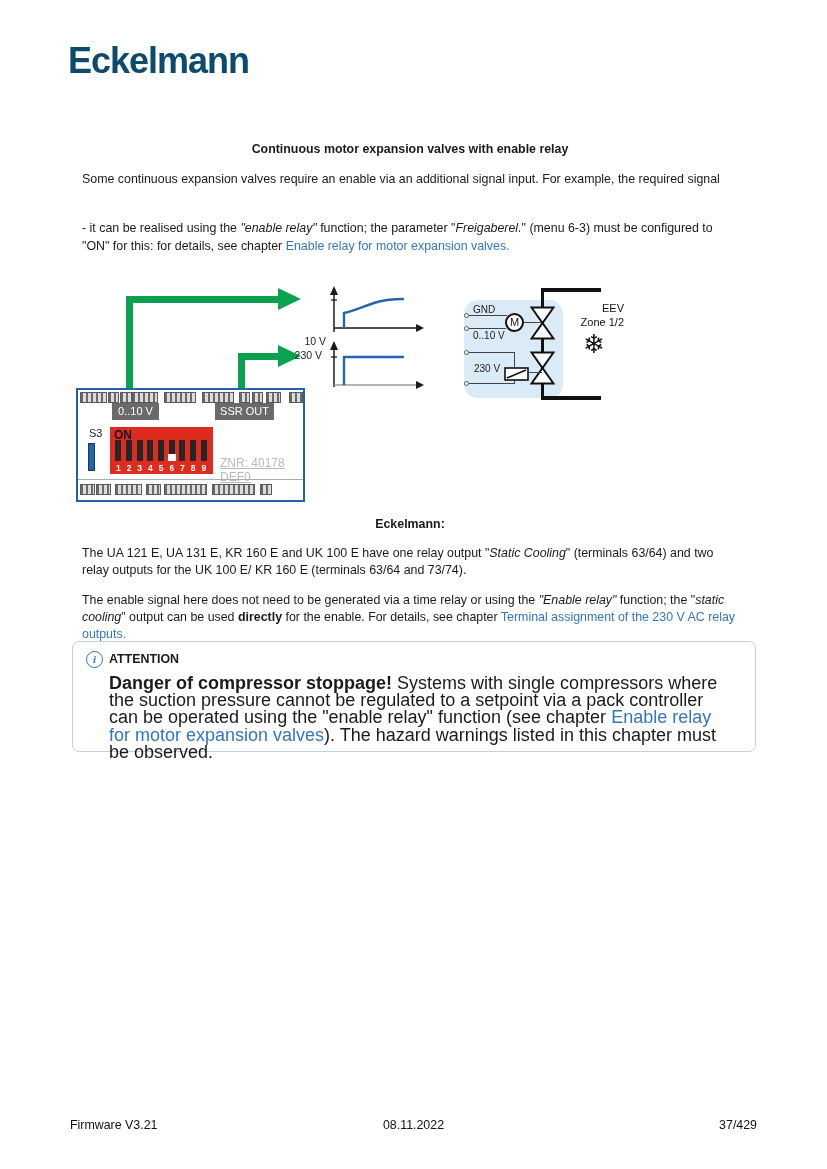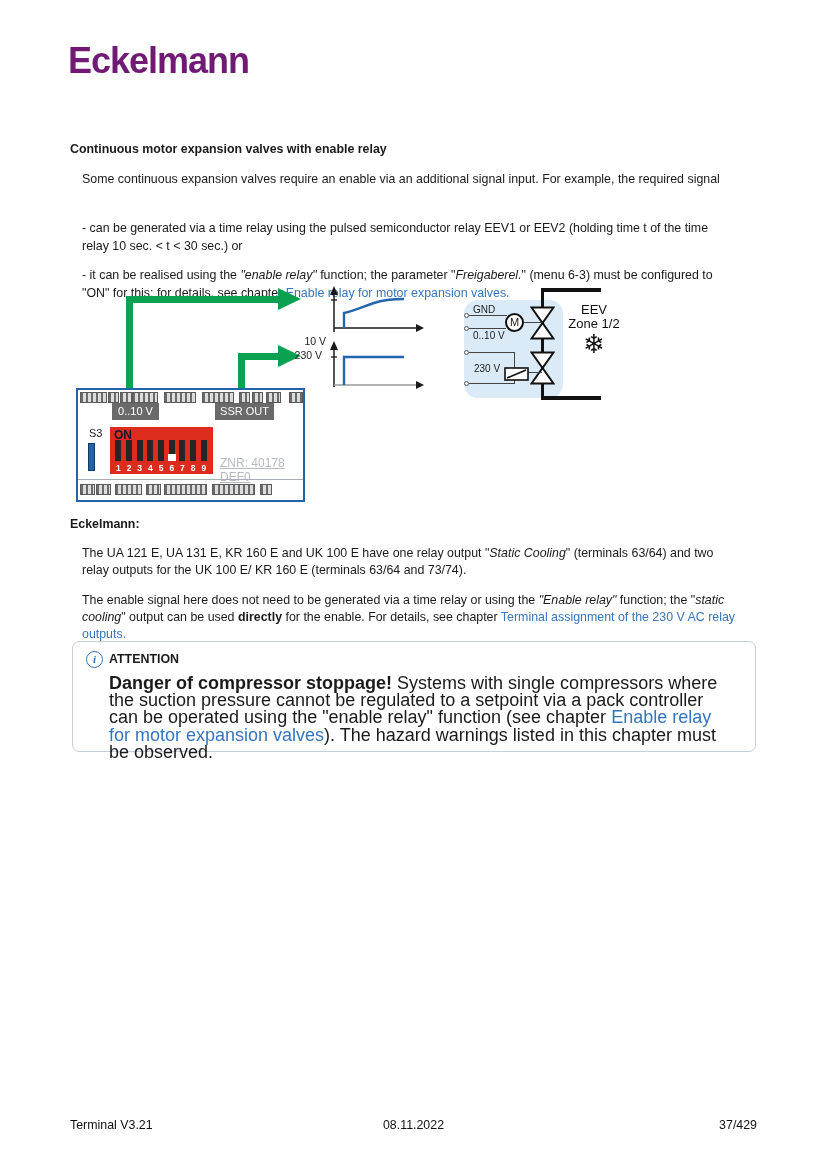--- a/index.html
+++ b/index.html
@@ -1,23 +1,23 @@
 <!DOCTYPE html>
 <html><head>
 <meta charset="utf-8">
 <style>
   html,body{margin:0;padding:0;background:#fff;}
   .page{position:relative;width:827px;height:1169px;background:#fff;overflow:hidden;
         font-family:"Liberation Sans",sans-serif;color:#1a1a1a;}
   .logo{position:absolute;left:68px;top:40px;font-size:36px;font-weight:bold;
-        color:#701a75;letter-spacing:-1px;}
+        color:#0c4a6e;letter-spacing:-1px;}
   .txtcol{position:absolute;left:70px;width:680px;font-size:12.4px;line-height:17.5px;}
   .main-text{top:141px;}
   .exception-text{top:516px;line-height:17.2px;}
-  .h-bold{font-weight:bold;margin:0;}
+  .h-bold{font-weight:bold;margin:0;text-align:center;}
   p{margin:12px;}
   .gap8{height:8px;}
   .it{font-style:italic;}
   .bd{font-weight:bold;}
   .lnk{color:#3575bd;cursor:pointer;}
   
   .attn{position:absolute;left:72px;top:641px;width:684px;height:111px;box-sizing:border-box;
         border:1.5px solid #c7ced6;border-radius:7px;background:#fff;}
   .attn-icon{position:absolute;left:13px;top:9px;width:15px;height:15px;border:1.6px solid #2e74b5;
         border-radius:50%;color:#2e74b5;font-family:"Liberation Serif",serif;font-weight:bold;
@@ -60,36 +60,35 @@
   
   .vunit{position:absolute;left:394px;top:0;width:170px;height:122px;}
   .lbbox{position:absolute;left:0;top:15px;width:99px;height:98px;background:#daeaf6;border-radius:14px;}
   .pipe{position:absolute;background:#111;}
   .wire{position:absolute;background:#444;}
   .term{position:absolute;width:5px;height:5px;border:1px solid #555;border-radius:50%;background:#fff;box-sizing:border-box;}
   .mcirc{position:absolute;left:41px;top:28px;width:19px;height:19px;border:2px solid #111;
         border-radius:50%;box-sizing:border-box;font-size:11px;line-height:15px;text-align:center;background:#fff;}
   .vlabel{position:absolute;font-size:10px;color:#222;}
   .relay{position:absolute;left:40px;top:82px;}
-  .eev{position:absolute;left:100px;width:60px;text-align:center;font-size:13px;color:#111;}
+  .eev{position:absolute;left:100px;width:60px;text-align:right;font-size:11px;color:#111;}
   .snow{position:absolute;left:100px;top:44px;width:60px;text-align:center;font-size:26px;color:#111;}
   .valve{position:absolute;}
 </style>
 </head>
 <body>
 
 <div class="page">
 
   <div class="logo">Eckelmann</div>
 
   <div class="txtcol main-text">
     <p class="h-bold">Continuous motor expansion valves with enable relay</p>
     <p>Some continuous expansion valves require an enable via an additional signal input. For example, the required signal</p>
     <div class="gap8"></div>
-    <p><span class="">- can be generated via a time relay using the pulsed semiconductor relay EEV1 or EEV2 (holding time t of the time relay 10 sec. &lt; t &lt; 30 sec.) or</span></p>
     <p><span class="">- it can be realised using the </span><span class="it ">"enable relay"</span><span class=""> function; the parameter "</span><span class="it ">Freigaberel.</span><span class="">" (menu 6-3) must be configured to "ON" for this: for details, see chapter </span><span class="lnk">Enable relay for motor expansion valves.</span></p>
   </div>
 
   <div class="diagram">
 
     <div class="ga" style="left:56px;top:11px;width:7px;height:95px;"></div>
     <div class="ga" style="left:56px;top:11px;width:152px;height:7px;"></div>
     <div class="ga-head" style="left:208px;top:3px;"></div>
     <div class="ga" style="left:168px;top:68px;width:7px;height:38px;"></div>
     <div class="ga" style="left:168px;top:68px;width:40px;height:7px;"></div>
@@ -240,17 +239,17 @@
   </div>
 
   <div class="attn">
     <div class="attn-icon">i</div>
     <div class="attn-h">ATTENTION</div>
     <div class="attn-b"><span class="bd ">Danger of compressor stoppage!</span><span class=""> Systems with single compressors where the suction pressure cannot be regulated to a setpoint via a pack controller can be operated using the "enable relay" function (see chapter </span><span class="lnk">Enable relay for motor expansion valves</span><span class="">). The hazard warnings listed in this chapter must be observed.</span></div>
   </div>
 
   <div class="footer">
     <div class="f-center">08.11.2022</div>
-    <div class="f-left">Terminal V3.21</div>
+    <div class="f-left">Firmware V3.21</div>
     <div class="f-right">37/429</div>
   </div>
 
 </div>
 
 </body></html>

